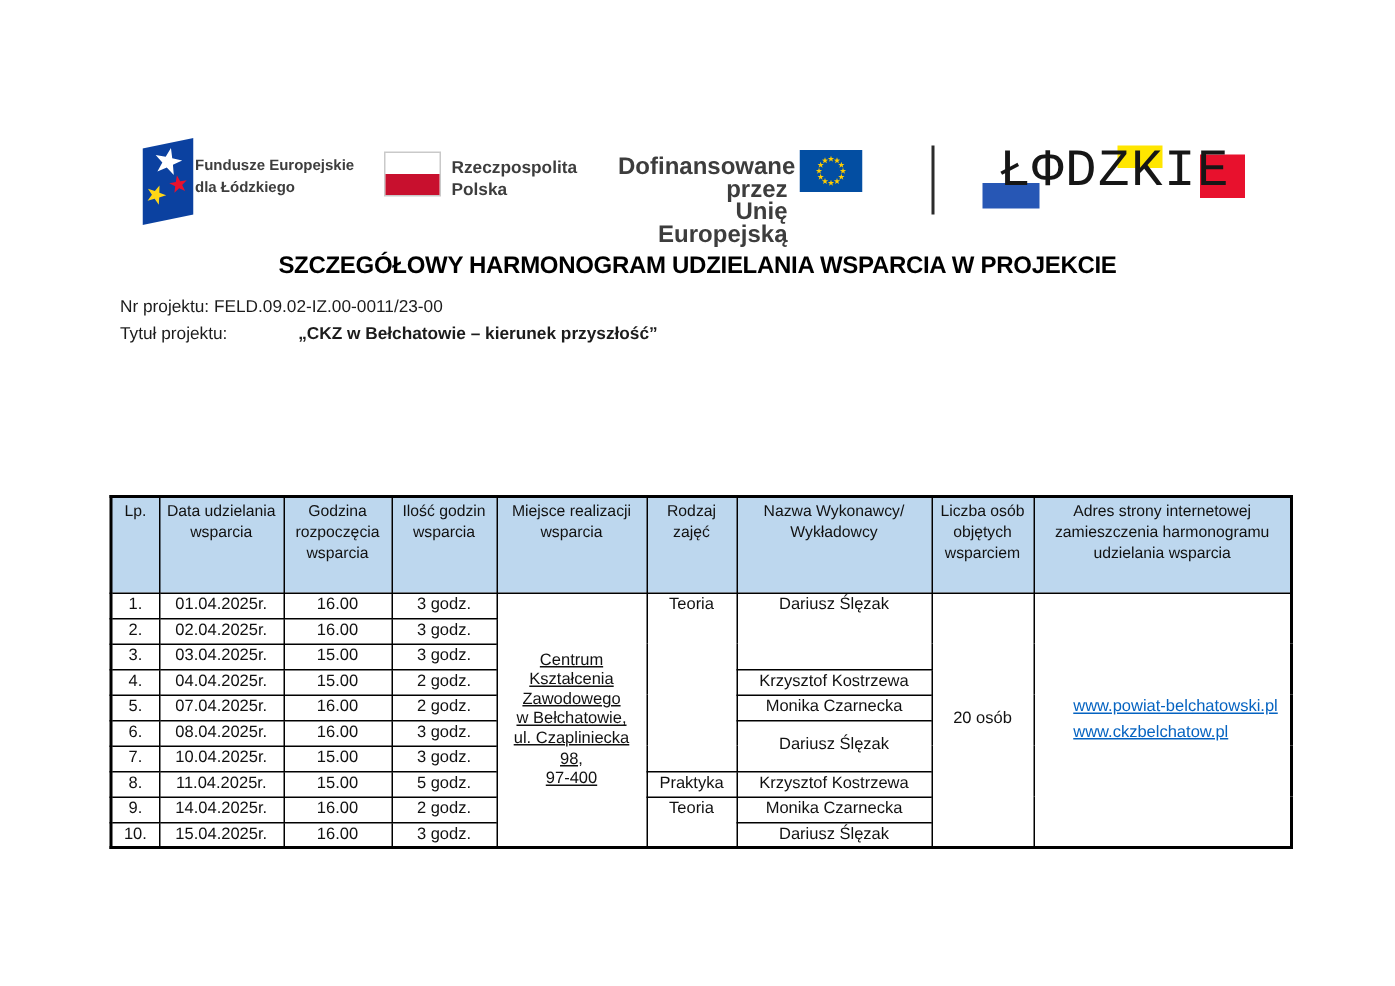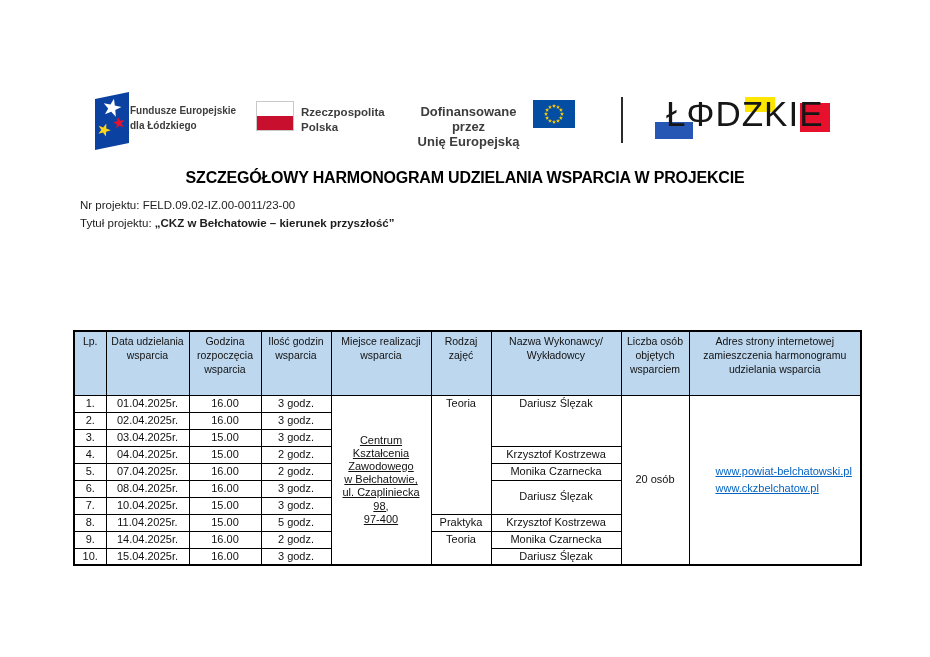--- a/index.html
+++ b/index.html
@@ -9,43 +9,43 @@
     font-family:"Liberation Sans", sans-serif; color:#1a1a1a; overflow:hidden;
   }
 
   
   .logoband { position:absolute; left:0; top:0; width:930px; height:160px; }
   .fe-flag   { position:absolute; left:95px;  top:92px; }
   .fe-text   { position:absolute; left:130px; top:103px; font-size:10px; font-weight:bold; color:#3d3d3d; line-height:15px; }
   .pl-flag   { position:absolute; left:256px; top:101px; width:38px; height:30px; border:1px solid #c9c9c9; background:#fff; }
   .pl-flag .red { position:absolute; left:0; bottom:0; width:100%; height:50%; background:#C8102E; }
   .pl-text   { position:absolute; left:301px; top:105px; font-size:11.5px; font-weight:bold; color:#3d3d3d; line-height:15px; }
-  .eu-text   { position:absolute; left:412px; top:104px; width:113px; text-align:center; font-size:13px; font-weight:bold; color:#3d3d3d; line-height:15px; }
+  .eu-text   { position:absolute; left:412px; top:104px; width:113px; text-align:right; font-size:16px; font-weight:bold; color:#3d3d3d; line-height:15px; }
   .eu-flag   { position:absolute; left:533px; top:100px; }
   .sep-line  { position:absolute; left:621px; top:97px; width:2px; height:46px; background:#2b2b2b; }
   .lodzkie   { position:absolute; left:650px; top:90px; width:180px; height:52px; }
   .lodzkie .blk { position:absolute; }
   .lodzkie .blue   { left:5px;   top:32px; width:38px; height:17px; background:#2757B5; }
   .lodzkie .yellow { left:95px;  top:7px;  width:30px; height:15px; background:#FFE600; }
   .lodzkie .red    { left:150px; top:13px; width:30px; height:29px; background:#E8112D; }
   .lodzkie .txt {
     position:absolute; left:16px; top:4px; z-index:2;
     font-size:35px; font-weight:300; letter-spacing:1px; color:#161616;
-    font-family:Liberation Sans, sans-serif;
+    font-family:Liberation Mono, monospace;
   }
 
   
   h1.title {
     position:absolute; top:169px; left:0; right:0; margin:0;
     text-align:center; font-size:16px; font-weight:bold; color:#000; letter-spacing:-0.2px;
   }
   .info { position:absolute; left:80px; top:199px; font-size:11.5px; color:#1c1c1c; }
   .info p { margin:0 0 6px 0; line-height:12px; }
   .info .rodzaj { margin-top:17px; white-space:nowrap; }
-  .info strong.qt { font-weight:bold; }
+  .info strong.qt { font-weight:bold;margin-left:44px; }
   .info strong.ul { font-weight:bold; text-decoration:underline; letter-spacing:-0.35px; }
 
   
   table.harmonogram {
     position:absolute; left:73px; top:330px; width:787px;
     table-layout:fixed; border-collapse:collapse; border:2px solid #000;
   }
   .harmonogram th {
     background:#BDD7EE; border:1px solid #000; font-weight:normal;
     font-size:10.5px; line-height:1.32; vertical-align:top; padding:3px 2px; text-align:center; color:#111;

